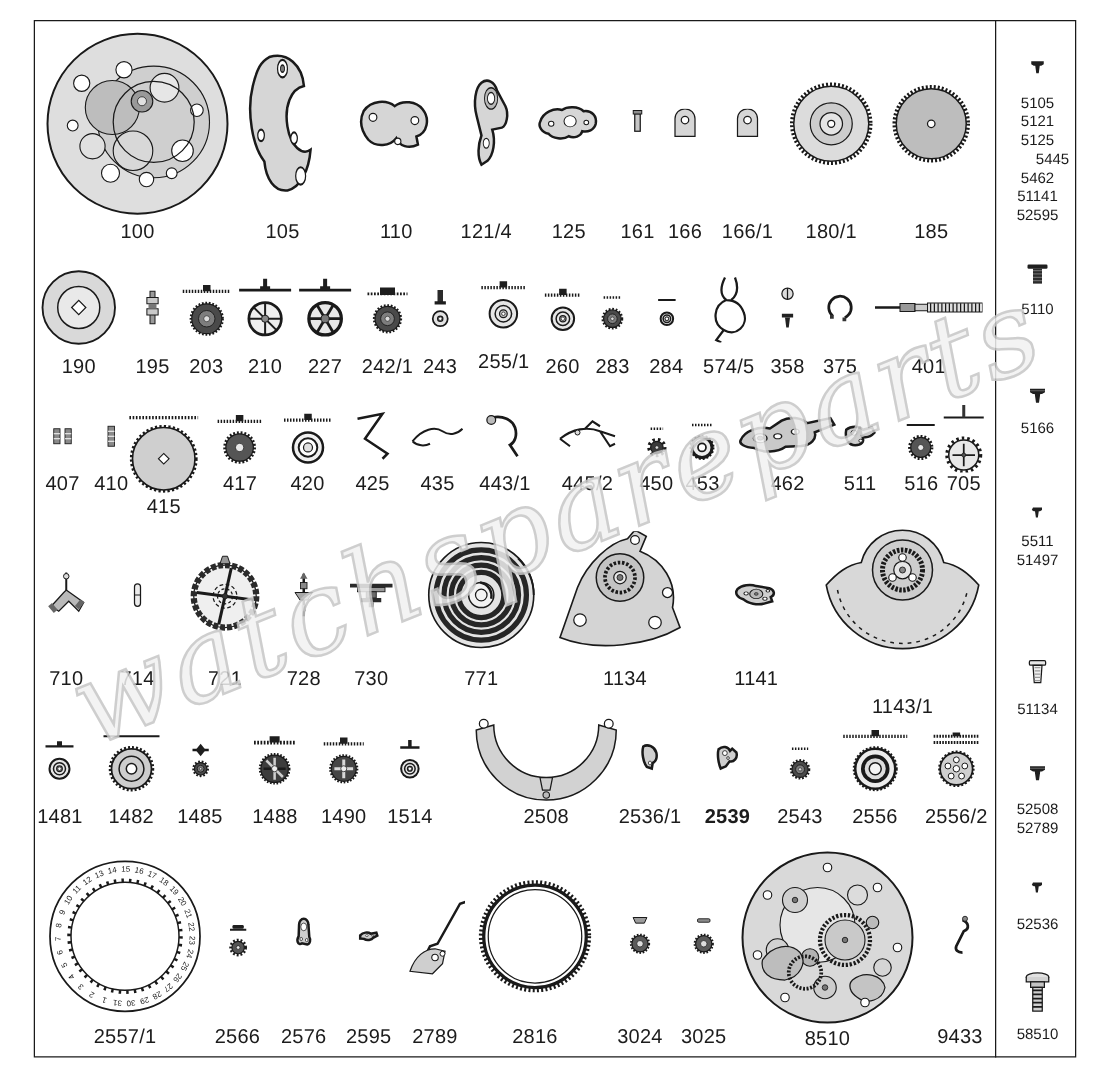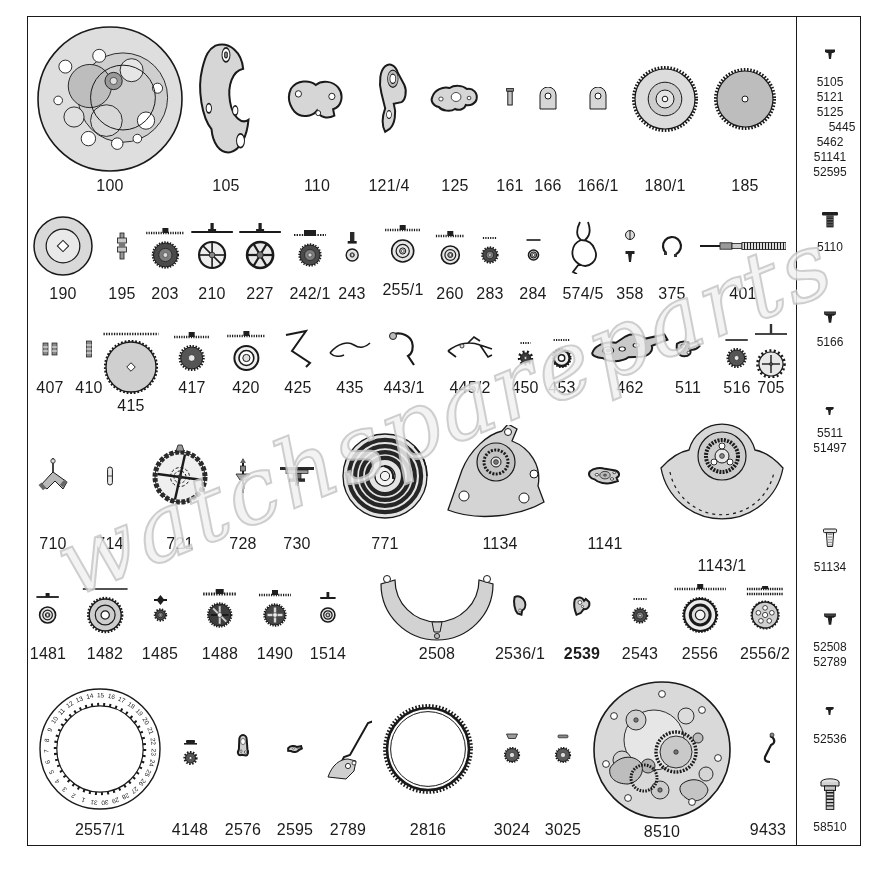--- a/index.html
+++ b/index.html
@@ -810,21 +810,21 @@
       <div class="part" style="left: 140px; top: 678px; width: 100px; height: 162px;">
         <div class="glyph">
           <svg width="29" height="40" viewBox="-14.5 -29 29 40">
             <rect x="-4.5" y="-18" width="9" height="3" rx="1" fill="#1e1e1e"></rect>
             <rect x="-6.5" y="-15" width="13" height="1.6" fill="#1e1e1e"></rect>
             <circle cx="0" cy="0" r="5" fill="#555555" stroke="#1a1a1a" stroke-width="1"></circle>
             <circle cx="0" cy="0" r="6" fill="none" stroke="#1a1a1a" stroke-width="2.2" stroke-dasharray="1.5 1.5"></circle>
             <circle cx="0" cy="0" r="1.5" fill="#e8e8e8" stroke="#222" stroke-width="0.6"></circle>
           </svg>
         </div>
-        <div class="plabel">4148</div>
+        <div class="plabel">2566</div>
       </div>
       <div class="part" style="left: 193px; top: 678px; width: 100px; height: 162px;">
         <div class="glyph">
           <svg width="34" height="44" viewBox="-50 -50 100 100" preserveAspectRatio="none">
             <path d="M-11,-21 A11,11 0 0 1 11,-21 L13,1 C17,6 15,14 8,15 L-4,13 C-14,17 -18,8 -12,0 Z" fill="#cfcfcf" stroke="#1a1a1a" stroke-width="2" vector-effect="non-scaling-stroke"></path>
             <circle cx="0" cy="-17" r="7" fill="#ffffff" stroke="#1a1a1a" stroke-width="1.5"></circle>
             <circle cx="7" cy="7" r="3" fill="#ffffff" stroke="#1a1a1a" stroke-width="1.5"></circle>
             <circle cx="-6" cy="5" r="3" fill="#ffffff" stroke="#1a1a1a" stroke-width="1.5"></circle>
           </svg>
         </div>

